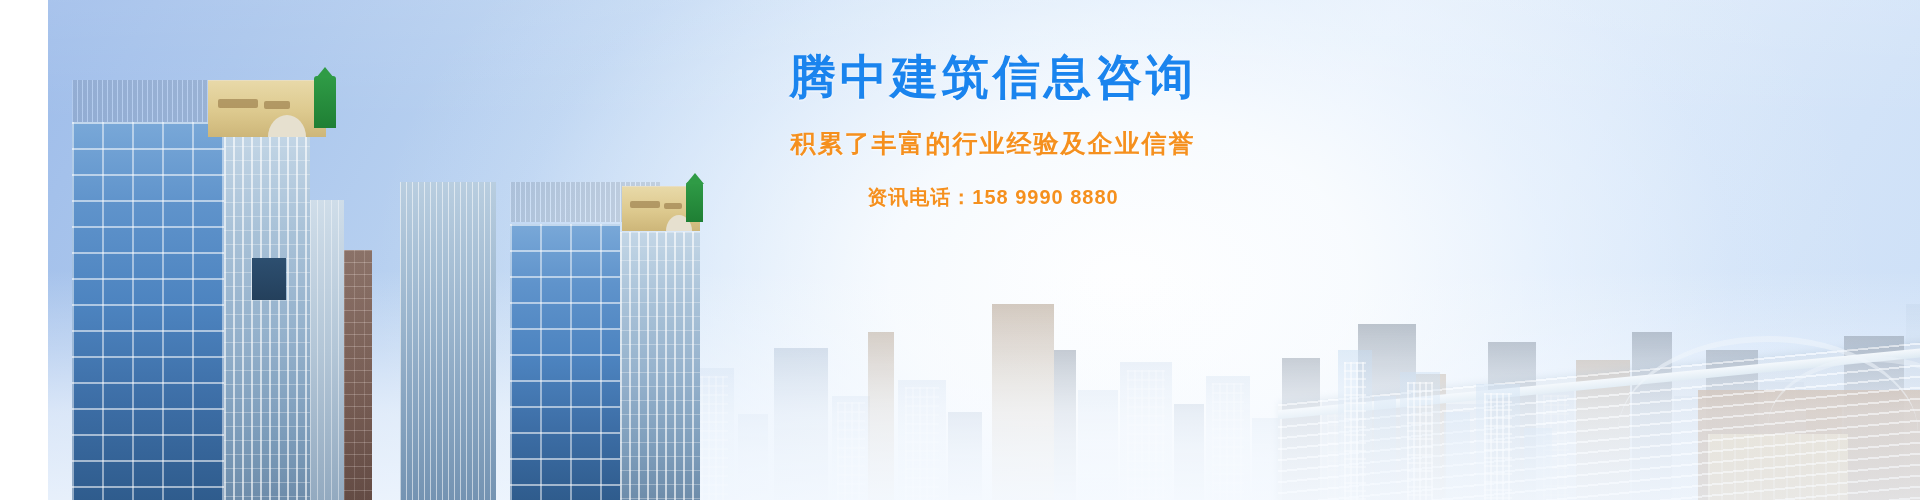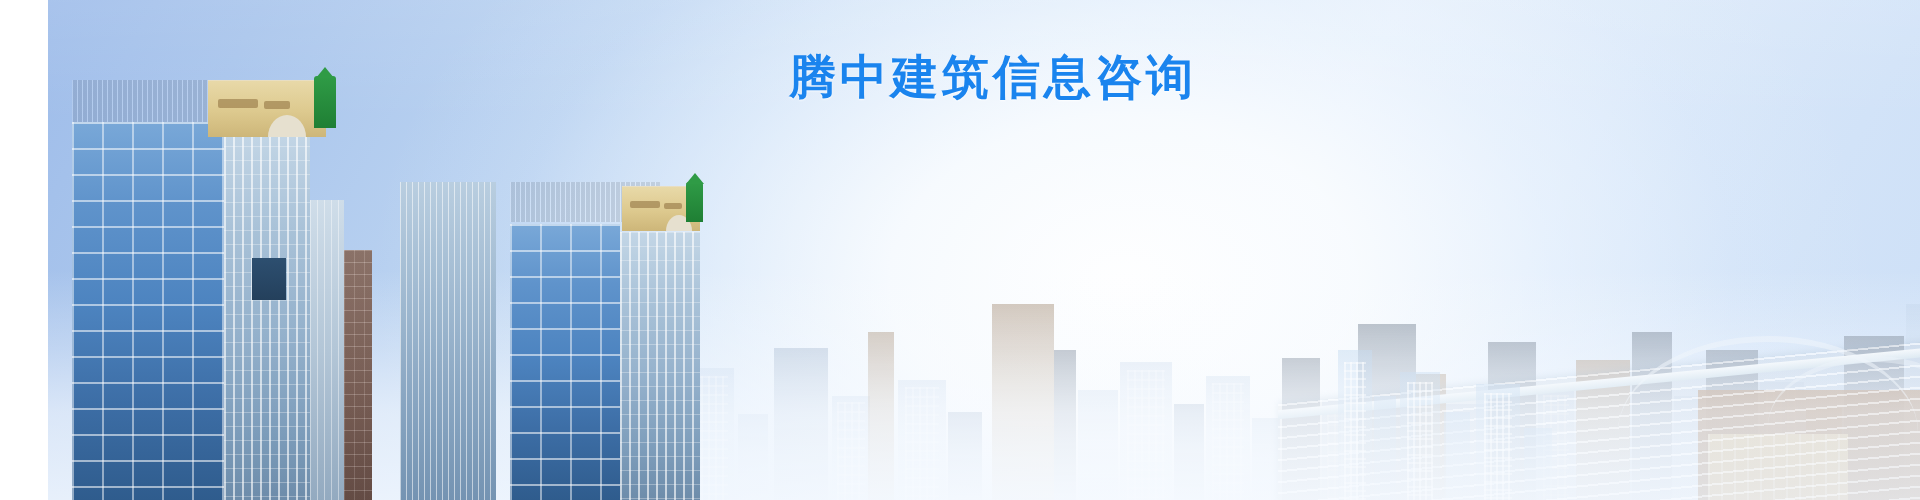--- a/index.html
+++ b/index.html
@@ -427,18 +427,20 @@
     </div>
     <div class="bb-green" style="left:256px; top:-4px; width:22px; height:52px;"></div>
 
     <div class="face face-grey" style="left:252px; width:34px; height:300px;"></div>
     <div class="face face-brick" style="left:286px; width:28px; height:250px;"></div>
   </div>
 
   <div class="copy">
     <div class="headline" style="color:#1a84ee;">腾中建筑信息咨询</div>
 
-
-
-
+    <div class="subline" style="color:#f5901e;">积累了丰富的行业经验及企业信誉</div>
+
+
+
+    <div class="phoneline" style="color:#f5901e;">资讯电话：158 9990 8880</div>
   </div>
 
 </div>
 
 </body></html>

